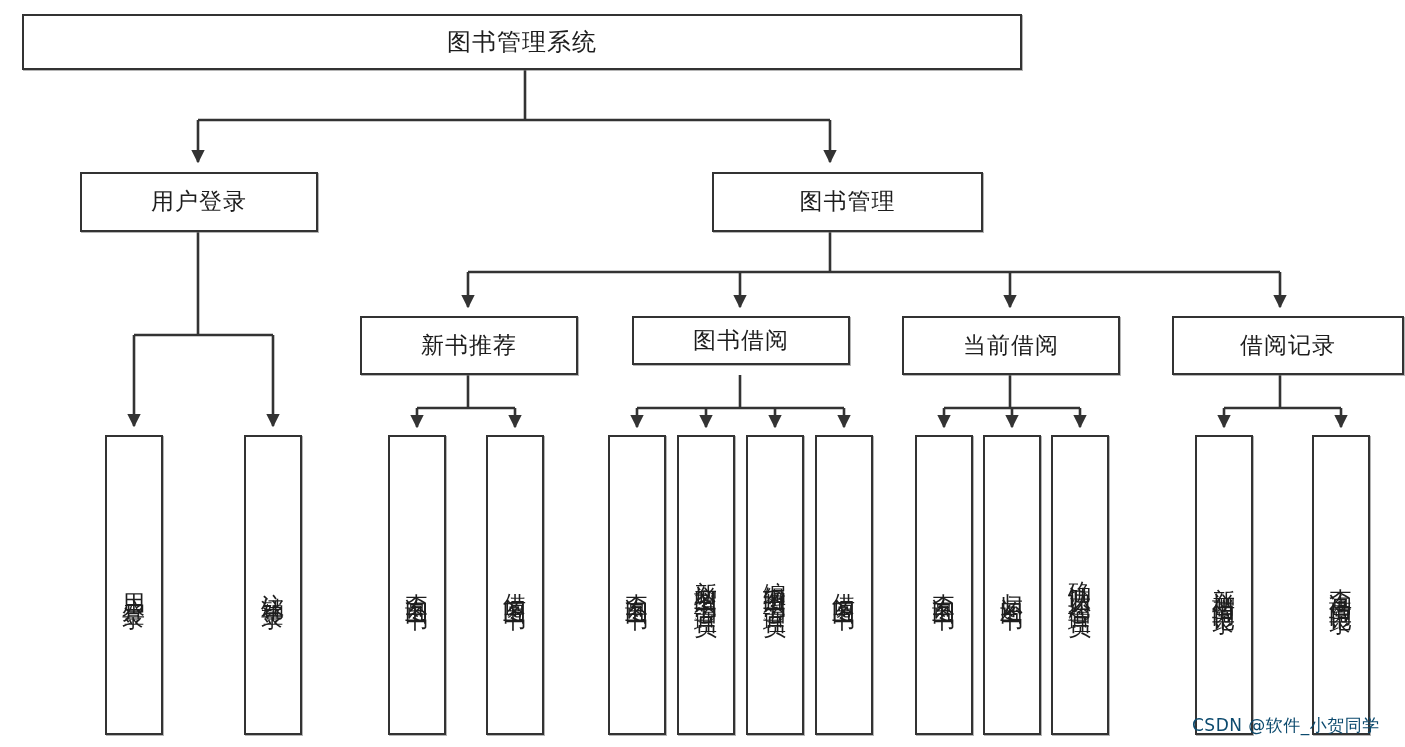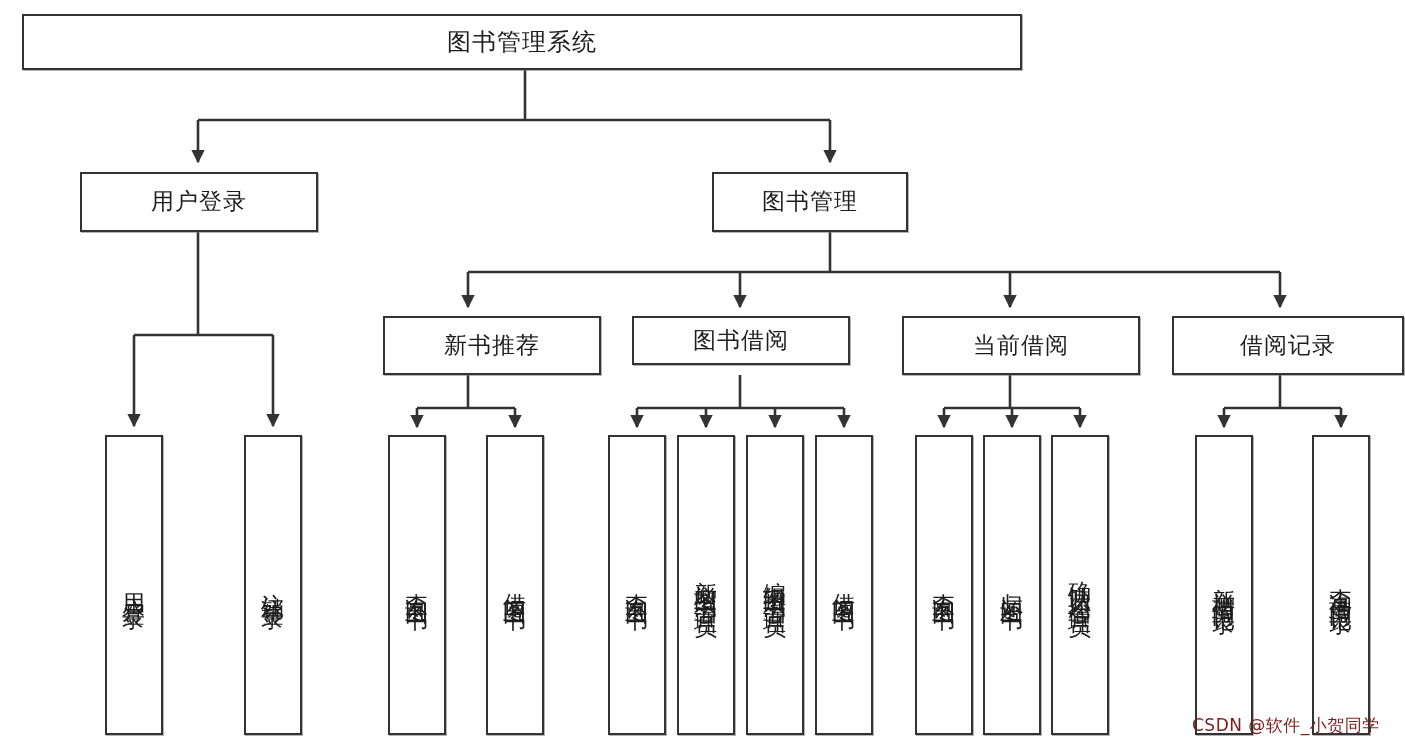--- a/index.html
+++ b/index.html
@@ -63,21 +63,21 @@
     font-size: 23px;
     letter-spacing: 5px;
     line-height: 1.05;
     max-height: 272px;
   }
   #watermark {
     position: absolute;
     left: 1192px;
     top: 714px;
     font-size: 17px;
-    color: #7f1d1d;
+    color: #0c4a6e;
     letter-spacing: 0.5px;
     white-space: nowrap;
     z-index: 3;
     font-family: "DejaVu Sans", "Liberation Sans", sans-serif;
   }
 </style>
 </head>
 <body>
 
 <div id="canvas">
@@ -133,33 +133,33 @@
   </svg>
 
   <div class="node h root" style="left:22px; top:14px; width:1000px; height:56px;">
     <span class="label">图书管理系统</span>
   </div>
 
   <div class="node h" style="left:80px; top:172px; width:238px; height:60px;">
     <span class="label">用户登录</span>
   </div>
 
-  <div class="node h" style="left:712px; top:172px; width:196px; height:60px;">
+  <div class="node h" style="left:712px; top:172px; width:271px; height:60px;">
     <span class="label">图书管理</span>
   </div>
 
-  <div class="node h" style="left:360px; top:316px; width:218px; height:59px;margin-left:23px;">
+  <div class="node h" style="left:360px; top:316px; width:218px; height:59px;">
     <span class="label">新书推荐</span>
   </div>
 
   <div class="node h" style="left:632px; top:316px; width:218px; height:49px;">
     <span class="label">图书借阅</span>
   </div>
 
-  <div class="node h" style="left:902px; top:316px; width:238px; height:59px;">
+  <div class="node h" style="left:902px; top:316px; width:218px; height:59px;">
     <span class="label">当前借阅</span>
   </div>
 
   <div class="node h" style="left:1172px; top:316px; width:232px; height:59px;">
     <span class="label">借阅记录</span>
   </div>
 
   <div class="node v" style="left:105px; top:435px; width:58px; height:300px;">
     <span class="label">用户登录</span>
   </div>

